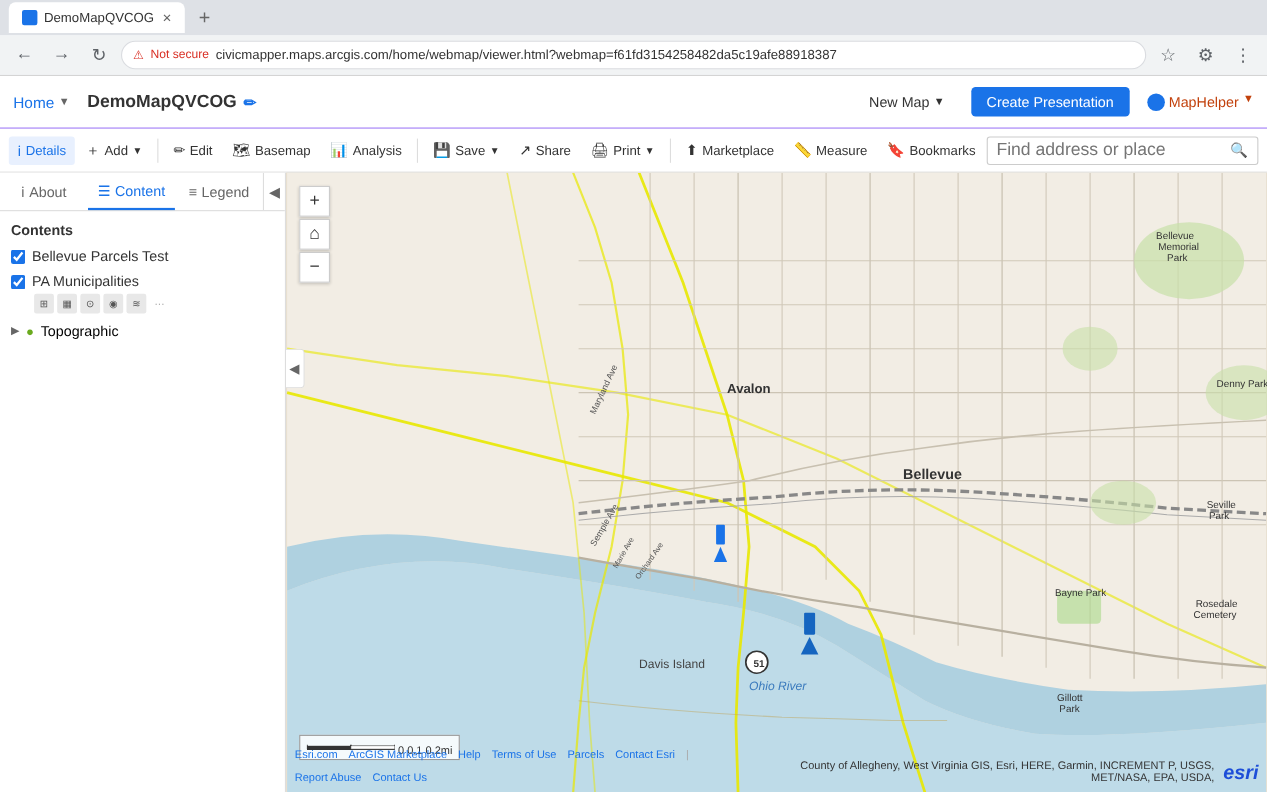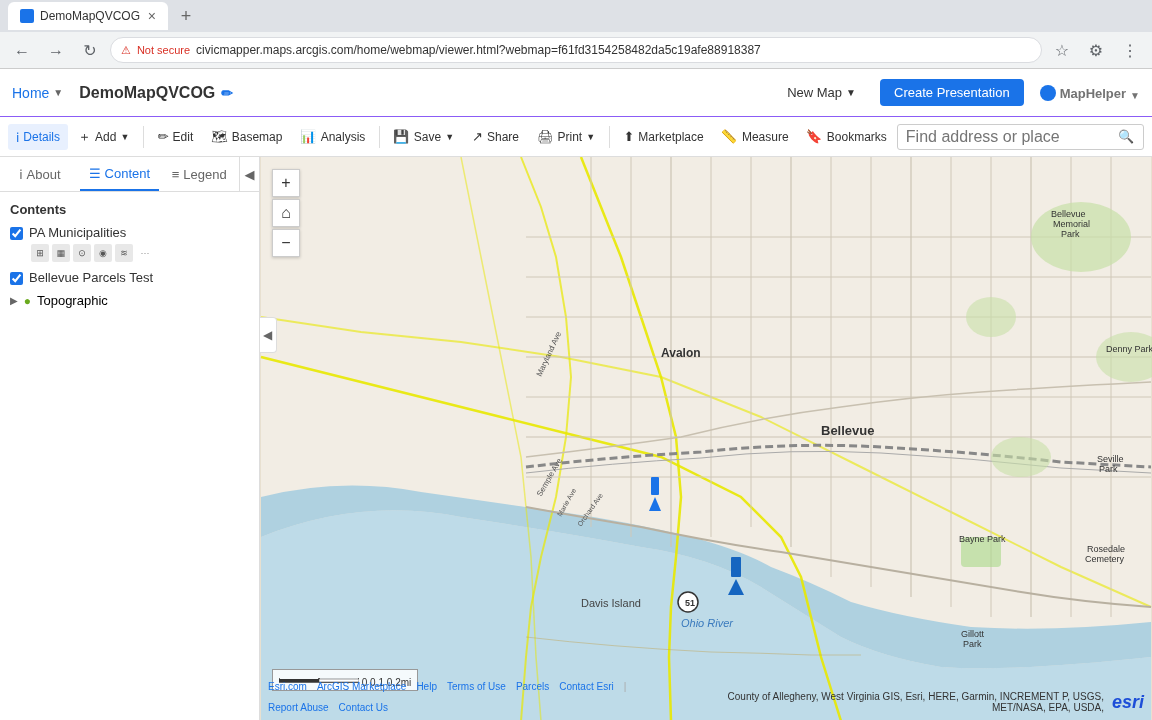--- a/index.html
+++ b/index.html
@@ -22,21 +22,21 @@
     
     .app-header { display: flex; align-items: center; height: 48px; background: #fff; border-bottom: 1px solid #8b5cf6; padding: 0 12px; gap: 16px; }
     .home-link { display: flex; align-items: center; gap: 4px; color: #1a73e8; font-size: 14px; font-weight: 500; cursor: pointer; }
     .home-chevron { font-size: 10px; color: #666; }
     .map-title { font-size: 16px; font-weight: 600; color: #333; display: flex; align-items: center; gap: 6px; }
     .edit-icon { color: #1a73e8; font-size: 14px; cursor: pointer; }
     .header-spacer { flex: 1; }
     .header-btn { display: flex; align-items: center; gap: 4px; color: #333; font-size: 13px; cursor: pointer; padding: 4px 8px; border-radius: 4px; }
     .header-btn-chevron { font-size: 10px; }
     .create-presentation-btn { background: #1a73e8; color: #fff; padding: 6px 14px; border-radius: 4px; font-size: 13px; cursor: pointer; border: none; }
-    .maphelper-btn { display: flex; align-items: flex-end; gap: 4px; color: #737373; font-size: 13px; cursor: pointer; font-weight: bold; }
+    .maphelper-btn { display: flex; align-items: flex-start; gap: 4px; color: #c2410c; font-size: 13px; cursor: pointer; }
 
     
     .toolbar { display: flex; align-items: center; height: 40px; background: #fff; border-bottom: 1px solid #ddd; padding: 0 8px; gap: 2px; }
     .toolbar-btn { display: flex; align-items: center; gap: 4px; padding: 4px 8px; border-radius: 3px; cursor: pointer; font-size: 12px; color: #333; white-space: nowrap; }
     .toolbar-btn.active { background: #e8f0fe; color: #1a73e8; }
     .toolbar-sep { width: 1px; height: 22px; background: #ddd; margin: 0 4px; }
     .toolbar-icon { font-size: 13px; }
     .search-box { display: flex; align-items: center; background: #fff; border: 1px solid #ccc; border-radius: 3px; padding: 3px 8px; gap: 6px; flex: 1; max-width: 320px; margin-left: auto; }
     .search-input { border: none; outline: none; font-size: 16px; flex: 1; color: #999; }
     .search-icon-btn { color: #666; cursor: pointer; }
@@ -205,36 +205,36 @@
         <span>≡</span>
         <span>Legend</span>
       </div>
       <div class="sidebar-collapse">◀</div>
     </div>
     <div class="sidebar-content">
       <div class="contents-header">Contents</div>
 
       <div class="layer-item">
         <input type="checkbox" class="layer-checkbox" checked="" style="">
+        <div class="layer-name">Bellevue Parcels Test</div>
+      </div>
+
+      <div class="layer-item">
+        <input type="checkbox" class="layer-checkbox" checked="" style="">
         <div>
           <div class="layer-name">PA Municipalities</div>
           <div class="layer-tools">
             <div class="layer-tool">⊞</div>
             <div class="layer-tool">▦</div>
             <div class="layer-tool">⊙</div>
             <div class="layer-tool">◉</div>
             <div class="layer-tool">≋</div>
             <div class="layer-tool more">···</div>
           </div>
         </div>
-      </div>
-
-      <div class="layer-item">
-        <input type="checkbox" class="layer-checkbox" checked="" style="">
-        <div class="layer-name">Bellevue Parcels Test</div>
       </div>
 
       <div class="layer-group">
         <span class="layer-group-chevron">▶</span>
         <span class="layer-group-icon">●</span>
         <span>Topographic</span>
       </div>
     </div>
   </div>
 

